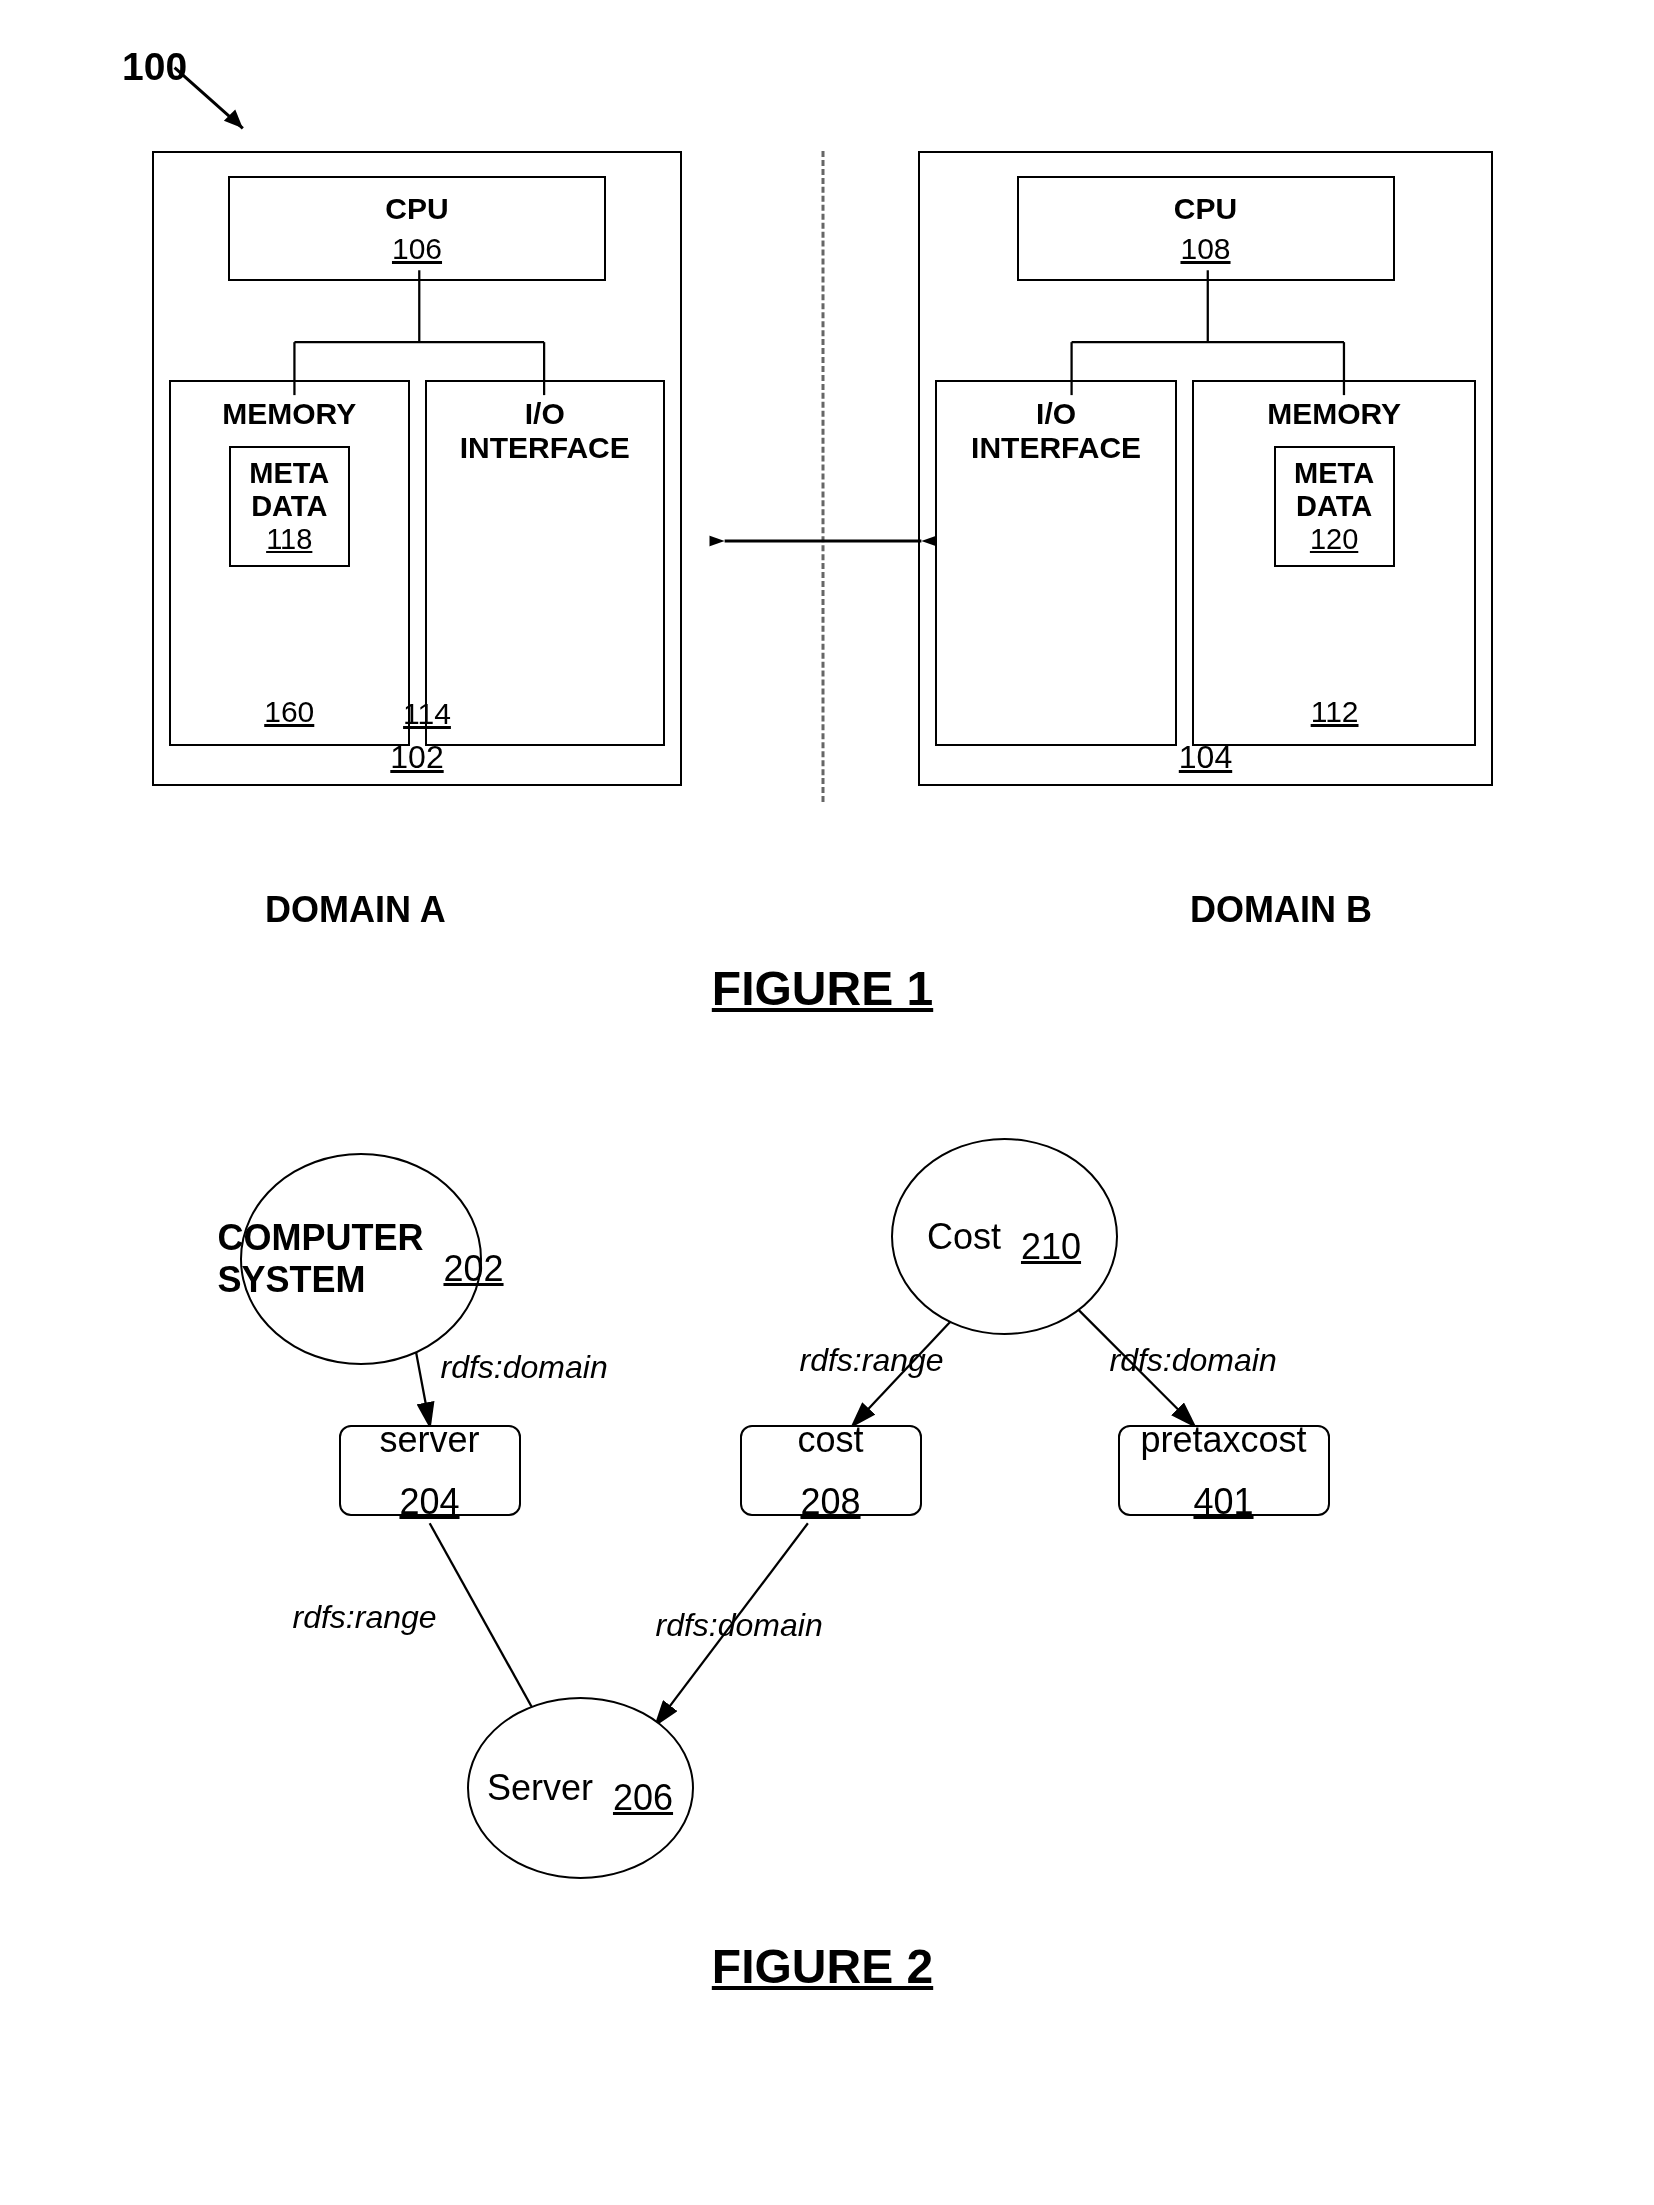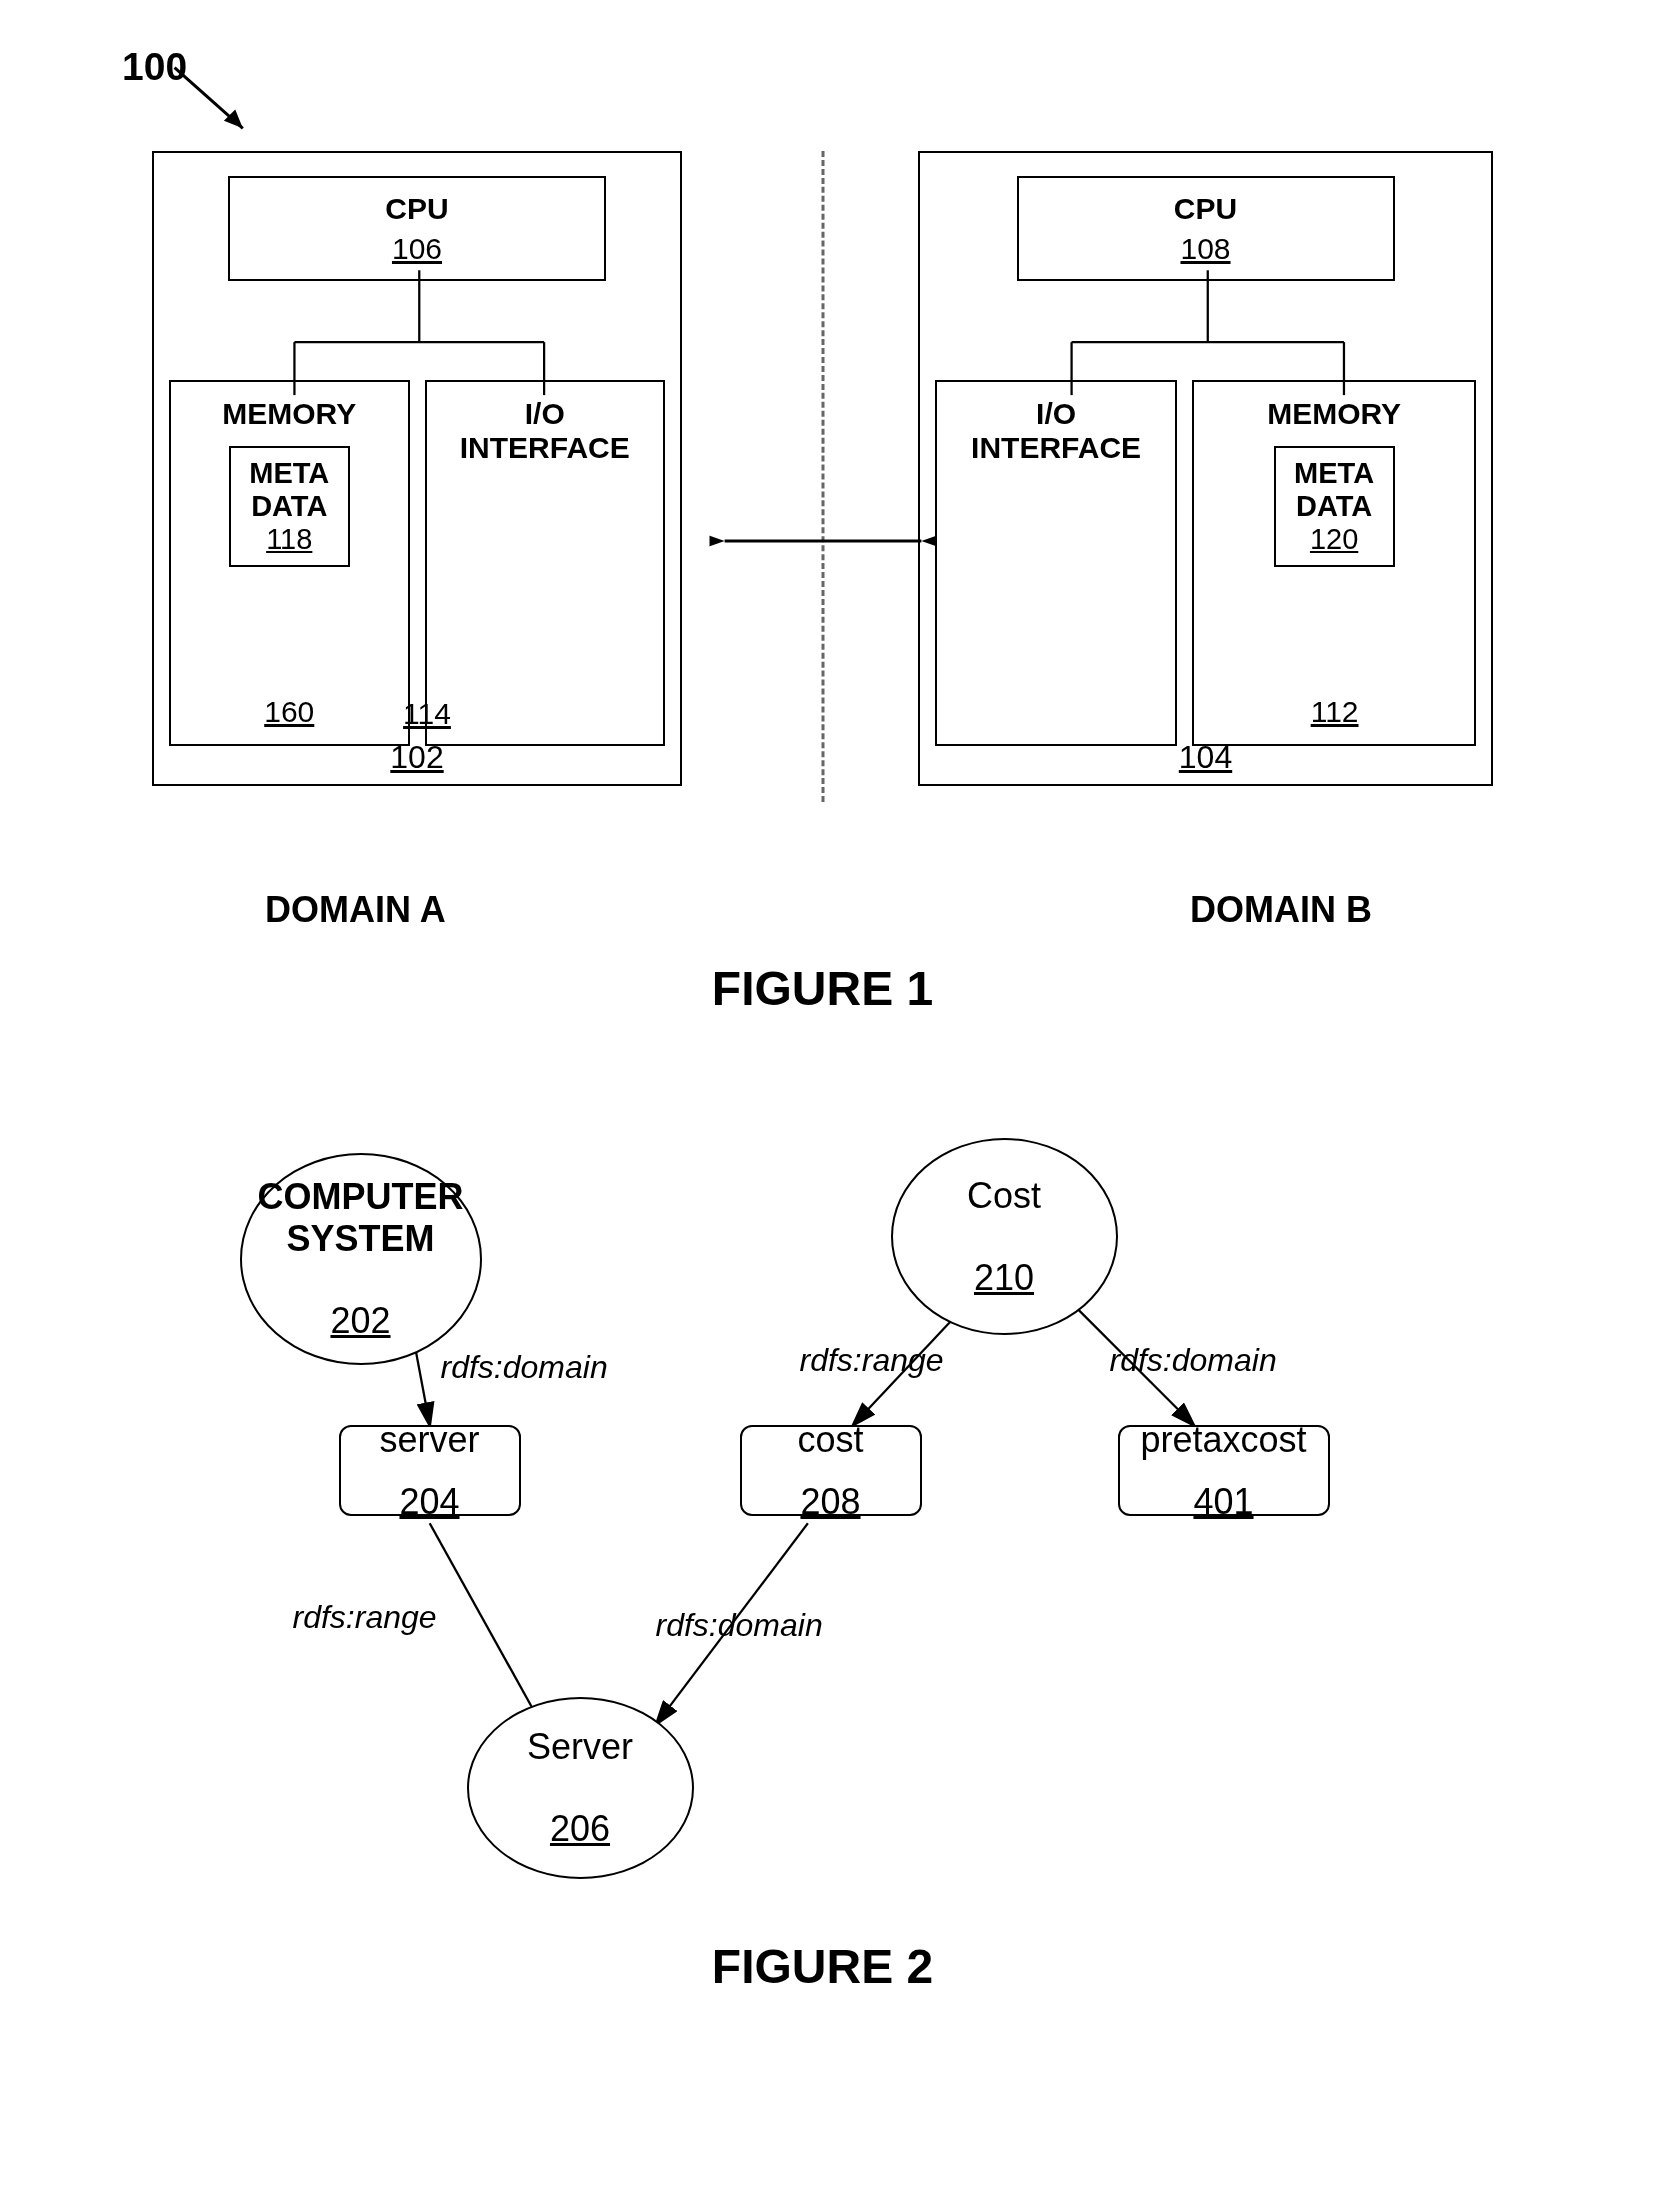--- a/index.html
+++ b/index.html
@@ -8,20 +8,21 @@
       font-family: Arial, sans-serif;
       width: 1655px;
       min-height: 2205px;
       position: relative;
       overflow-x: hidden;
     }
 
     .page {
       width: 1645px;
       padding: 45px 61px;
+      text-decoration: underline;
     }
 
     
     .figure1-container {
       position: relative;
       width: 100%;
       margin-bottom: 45px;
     }
 
     .figure1-label-100 {
@@ -65,24 +66,23 @@
       position: relative;
       width: 1362px;
       height: 832px;
       margin: 0 auto;
     }
 
     .ellipse {
       border: 2.3px solid #000;
       border-radius: 50%;
       display: flex;
-      flex-direction: column;
+      flex-direction: row;
       align-items: center;
       justify-content: center;
-      text-align: center;
       position: absolute;
       background: #fff;
       gap: 20px;
     }
 
     .rect-node {
       border: 2.3px solid #000;
       border-radius: 12px;
       display: flex;
       flex-direction: column;

